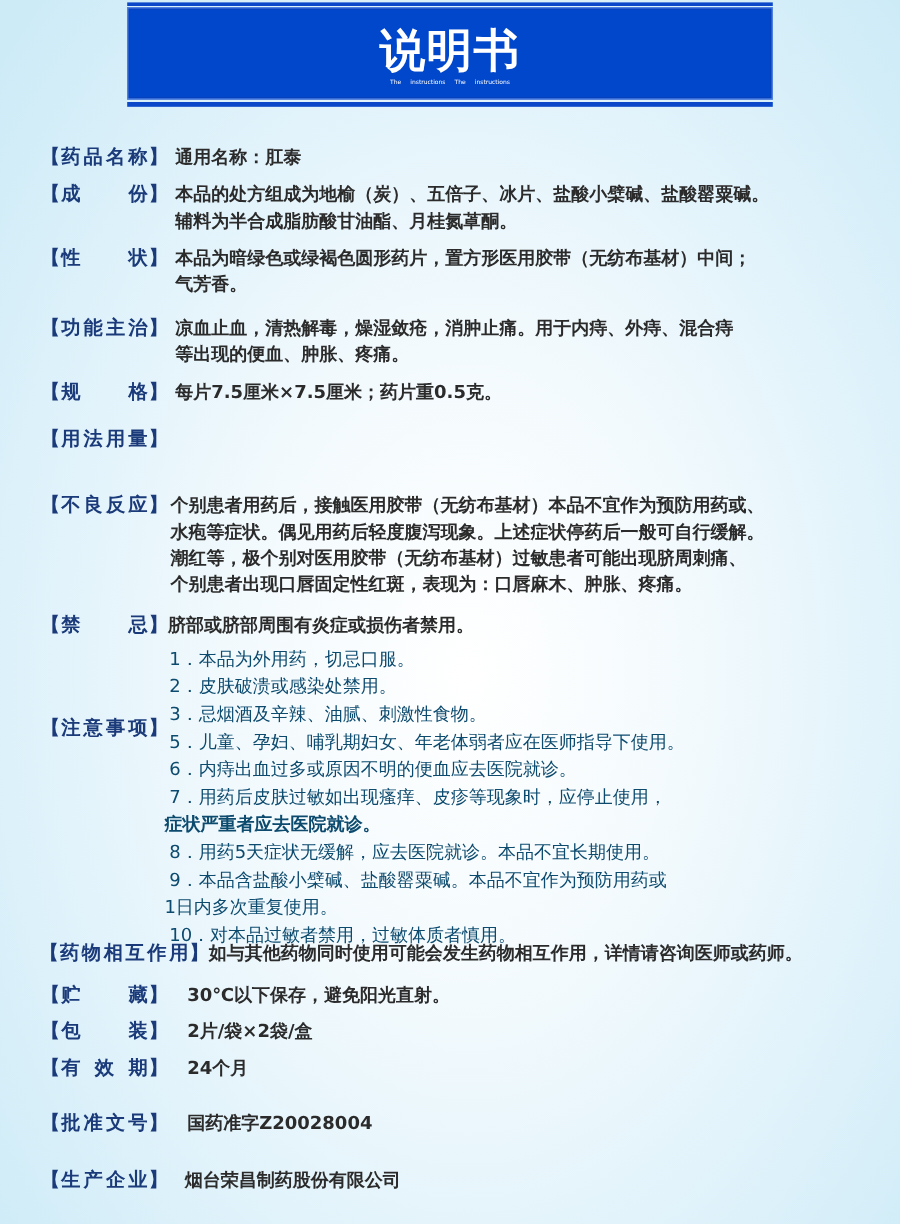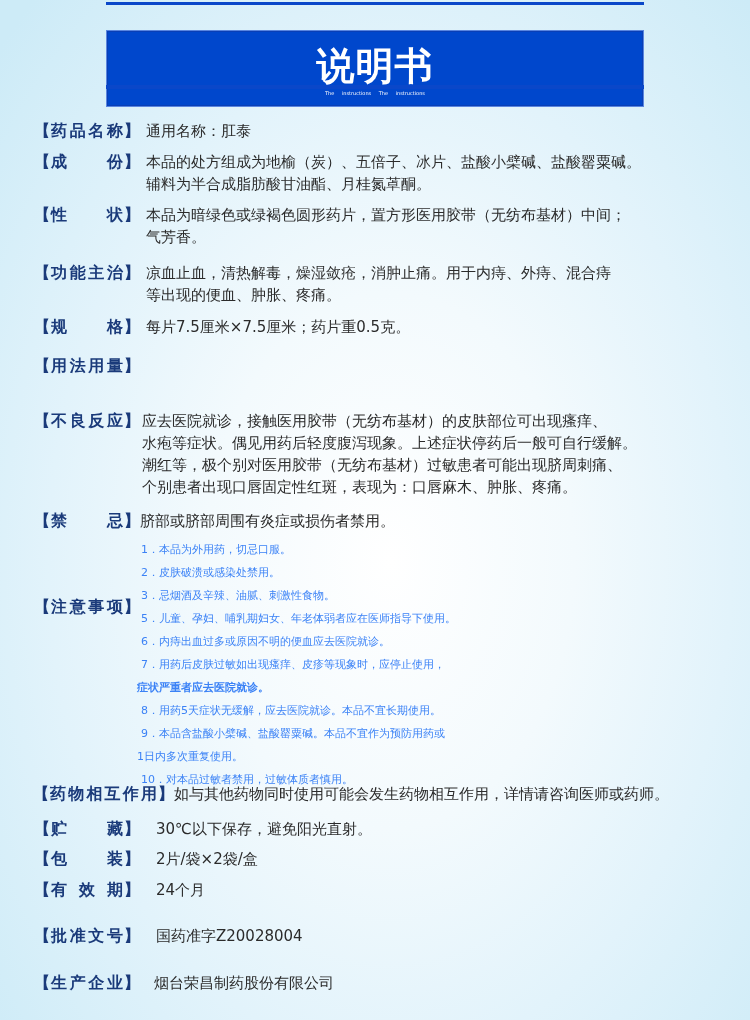--- a/index.html
+++ b/index.html
@@ -14,21 +14,20 @@
       position: absolute; left: 106px; top: 2px; width: 538px; height: 3px;
       background: #0a47c9;
     }
     .banner {
       position: absolute; left: 106px; top: 6px; width: 538px; height: 77px;
       background: #0047cc;
       border: 1px solid #5a86e0;
       box-shadow: inset 0 0 0 1px #0a3fb5;
       text-align: center;
       color: #fff;
-      margin-top: 24px;
     }
     .banner-title {
       display: block;
       margin-top: 14px;
       font-size: 38px;
       font-weight: bold;
       letter-spacing: 1px;
       line-height: 42px;
       font-family: "DejaVu Sans", sans-serif;
     }
@@ -56,24 +55,25 @@
       display: flex;
       justify-content: space-between;
       flex-shrink: 0;
     }
     .lbl .lb-chars { flex: 1; display: flex; justify-content: space-between; padding: 0 1px; }
     .txt {
       font-size: 15px;
       line-height: 22px;
       color: #2b2b2b;
       padding-left: 6px;
+      font-weight: bold;
     }
     .txt .line { display: block; white-space: nowrap; }
     .notes { position: absolute; left: 141px; top: 538px; }
-    .notes .line { display: block; white-space: nowrap; font-size: 11px; line-height: 23px; color: #3b82f6; }
+    .notes .line { display: block; white-space: nowrap; font-size: 15px; line-height: 23px; color: #0c4a6e; }
     .notes-label { position: absolute; left: 34px; top: 596px; }
   </style>
 </head>
 <body>
 
 <div class="banner-top-line"></div>
 <div class="banner">
   <span class="banner-title">说明书</span>
   <span class="banner-sub">The instructions   The instructions</span>
 </div>
@@ -176,21 +176,21 @@
         <span>【</span>
         <span class="lb-chars">
           <span>不</span>
           <span>良</span>
           <span>反</span>
           <span>应</span>
         </span>
         <span>】</span>
       </div>
     <div class="txt" style="padding-left:2px;">
-      <span class="line">应去医院就诊，接触医用胶带（无纺布基材）的皮肤部位可出现瘙痒、</span>
+      <span class="line">个别患者用药后，接触医用胶带（无纺布基材）本品不宜作为预防用药或、</span>
       <span class="line">水疱等症状。偶见用药后轻度腹泻现象。上述症状停药后一般可自行缓解。</span>
       <span class="line">潮红等，极个别对医用胶带（无纺布基材）过敏患者可能出现脐周刺痛、</span>
       <span class="line">个别患者出现口唇固定性红斑，表现为：口唇麻木、肿胀、疼痛。</span>
     </div>
   </div>
 
   <div class="row" style="top:510px;">
     <div class="lbl">
         <span>【</span>
         <span class="lb-chars">

